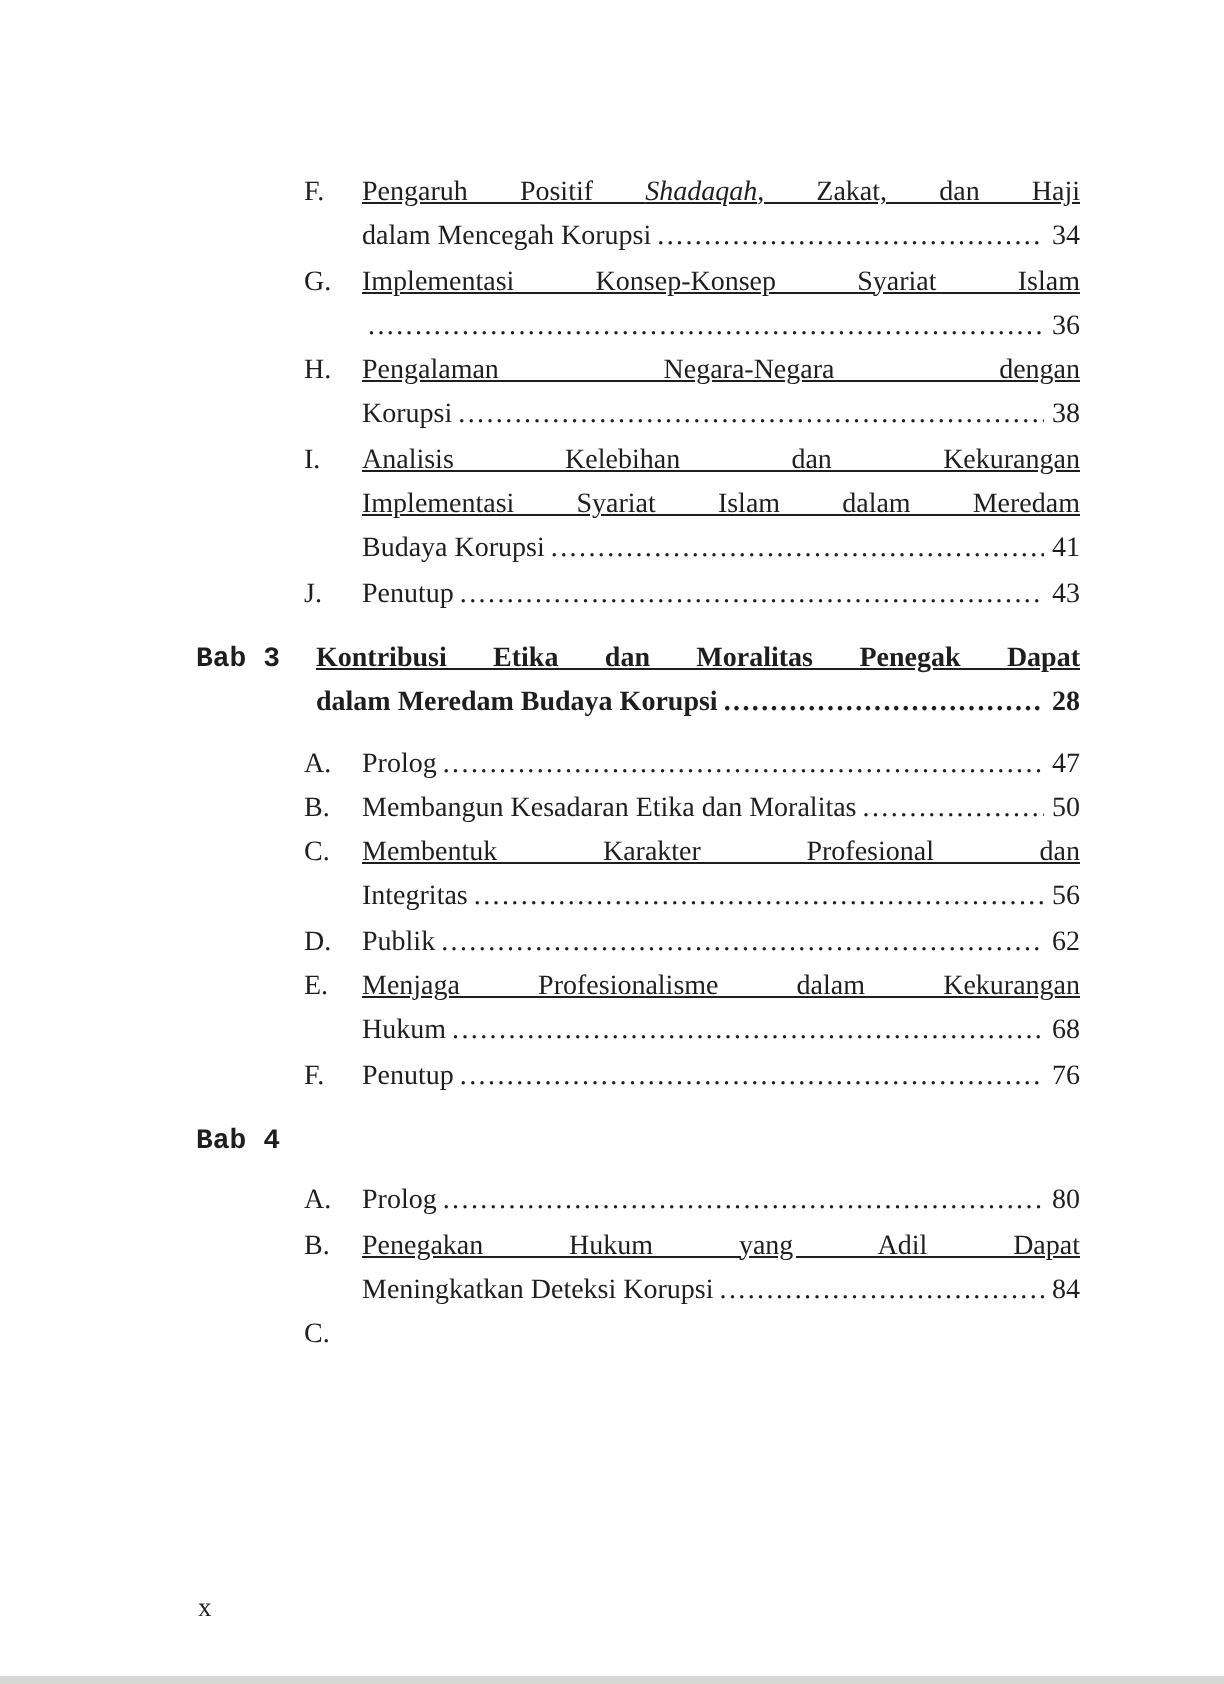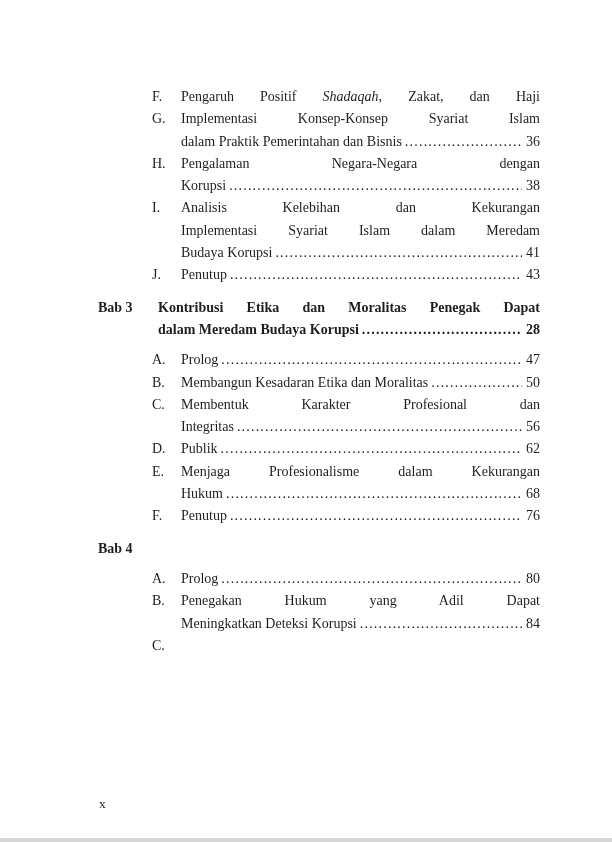--- a/index.html
+++ b/index.html
@@ -18,22 +18,22 @@
     width: 442px;
     font-size: 14px;
     line-height: 22.3px;
   }
   .entry { display: flex; align-items: flex-start; }
   .entry .label { flex: 0 0 auto; }
   .entry .content { flex: 1 1 auto; min-width: 0; }
   .entry.item { padding-left: 54px; }
   .entry.item .label { width: 29px; }
   .entry.chapter { font-weight: bold; margin: 10px 0 8px 0; }
-  .entry.chapter .label { width: 60px; }
-  .line.fill { text-align: justify; text-align-last: justify; }
+  .entry.chapter .label { width: 60px; font-family: Liberation Mono, monospace; }
+  .line.fill { text-align: justify; text-align-last: justify; text-decoration: underline; }
   .line.last { display: flex; align-items: baseline; }
   .line.last .t { white-space: nowrap; }
   .leader {
     flex: 1 1 auto;
     overflow: hidden;
     white-space: nowrap;
     margin: 0 4px 0 3px;
   }
   .leader::after {
     content: "...................................................................................................................................................................";
@@ -58,28 +58,32 @@
   }
 </style>
 </head>
 <body>
 
 <div class="toc-container">
     <div class="entry item">
       <span class="label">F.</span>
       <div class="content">
         <div class="line fill"><span class="t"><span>Pengaruh Positif </span><i>Shadaqah</i><span>, Zakat, dan Haji</span></span></div>
+        <div class="line last">
+          <span class="t"><span>dalam Mencegah Korupsi</span></span>
+          <span class="leader"></span>
+          <span class="pg">34</span>
+        </div>
       </div>
     </div>
     <div class="entry item">
       <span class="label">G.</span>
       <div class="content">
         <div class="line fill"><span class="t"><span>Implementasi Konsep-Konsep Syariat Islam</span></span></div>
         <div class="line last">
-          <span class="t"><span>dalam Praktik Pemerintahan dan Bisnis</span></span>
           <span class="leader"></span>
           <span class="pg">36</span>
         </div>
       </div>
     </div>
     <div class="entry item">
       <span class="label">H.</span>
       <div class="content">
         <div class="line fill"><span class="t"><span>Pengalaman Negara-Negara dengan</span></span></div>
         <div class="line last">

